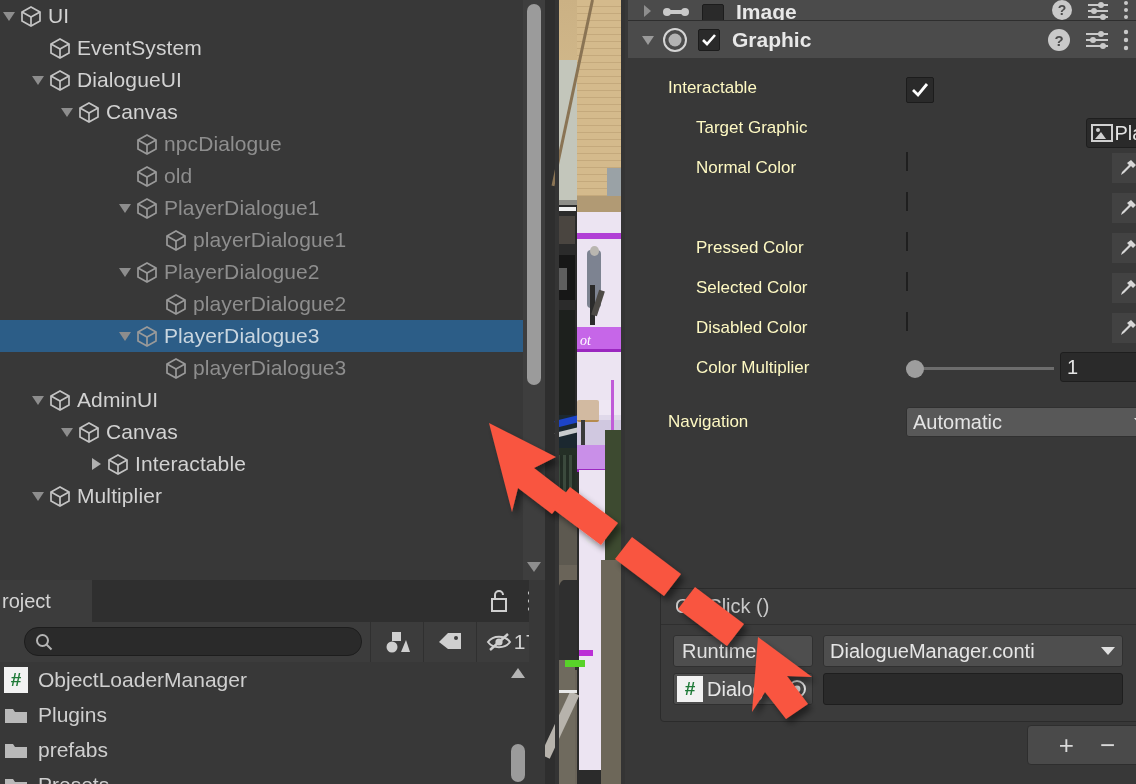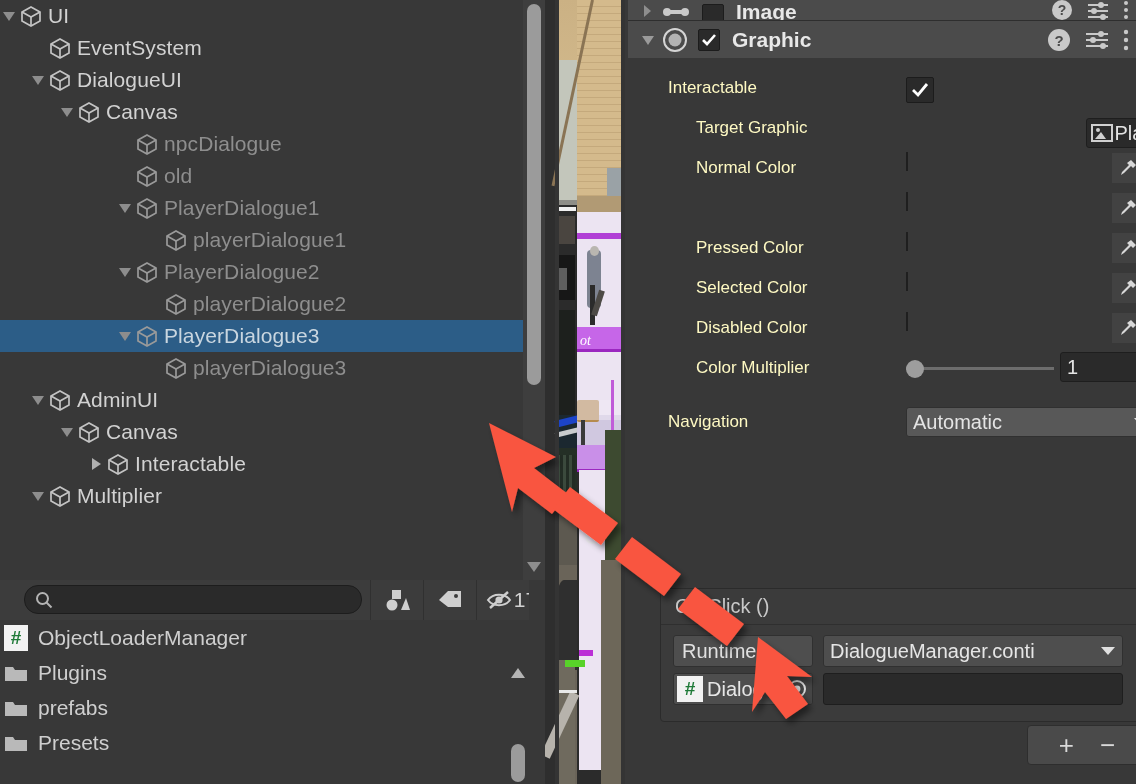--- a/index.html
+++ b/index.html
@@ -779,20 +779,34 @@
         <span class="oc-empty"></span>
       </div>
     </div>
     <div id="oc-plusminus">
       <span>+</span>
       <span>−</span>
     </div>
   </div>
 
   <div id="project">
+    <div id="proj-tabbar">
+      <div id="proj-tab">roject</div>
+      <div id="proj-tab-icons">
+        <svg width="20" height="24" viewBox="0 0 20 24">
+          <rect x="3" y="10" width="14" height="12" fill="none" stroke="#cfcfcf" stroke-width="2"></rect>
+          <path d="M6 10 V6 a4 4 0 0 1 8 0" fill="none" stroke="#cfcfcf" stroke-width="2"></path>
+        </svg>
+        <svg width="6" height="22" viewBox="0 0 6 22">
+          <circle cx="3" cy="3" r="2.1" fill="#cfcfcf"></circle>
+            <circle cx="3" cy="11" r="2.1" fill="#cfcfcf"></circle>
+            <circle cx="3" cy="19" r="2.1" fill="#cfcfcf"></circle>
+        </svg>
+      </div>
+    </div>
 
     <div id="proj-toolbar">
       <div id="proj-search">
         <svg width="18" height="18" viewBox="0 0 18 18">
           <circle cx="7.5" cy="7.5" r="5.5" fill="none" stroke="#b4b4b4" stroke-width="2"></circle>
           <line x1="11.5" y1="11.5" x2="16.5" y2="16.5" stroke="#b4b4b4" stroke-width="2"></line>
         </svg>
         <input type="text" style="background: transparent; border: 0px; outline: 0px; color: rgb(212, 212, 212); font-size: 18px; margin-left: 8px; width: 280px; font-family: &quot;Liberation Sans&quot;, sans-serif;" placeholder="">
       </div>
       <div id="tb-group">

